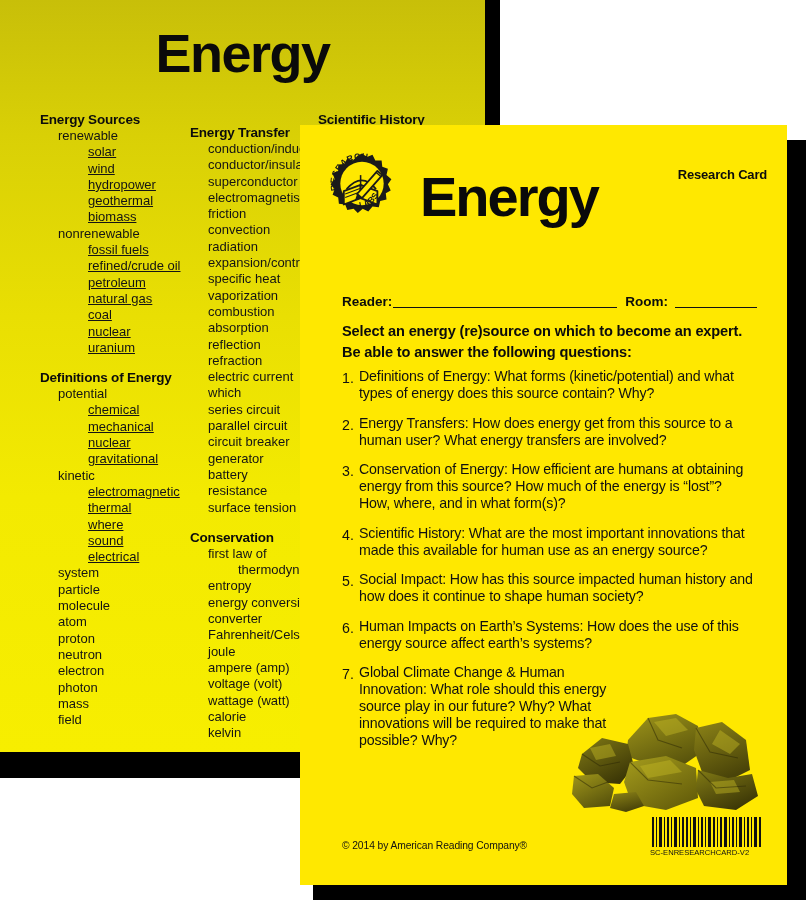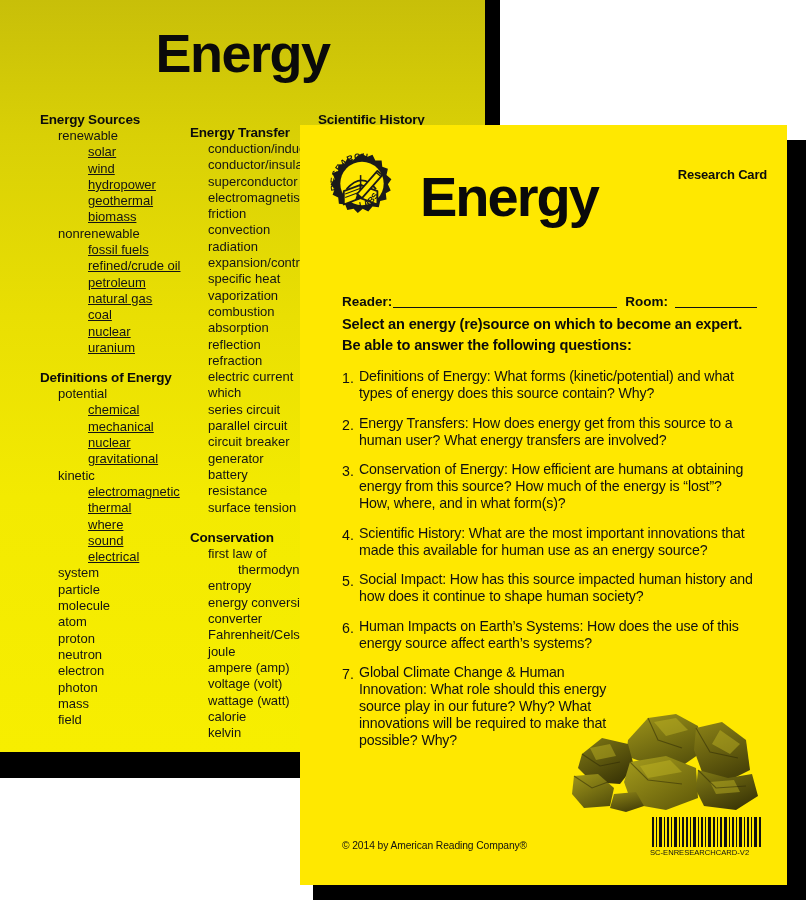--- a/index.html
+++ b/index.html
@@ -54,21 +54,21 @@
   #reader-row{
     position:absolute;left:42px;top:134px;width:415px;
     display:flex;align-items:flex-end;font-size:13.5px;font-weight:bold;color:#0c0c0c;margin-top:35px;
   }
   #reader-row .fl-label{white-space:nowrap;}
   .fill-line{border-bottom:1.6px solid #111;flex:1;height:13px;margin:0 0 1px 1px;}
   .fill-line.short{flex:0 0 82px;margin-left:7px;}
   #room-label{margin-left:8px;white-space:nowrap;}
 
   #front-lead{
-    position:absolute;left:42px;top:189px;width:410px;
+    position:absolute;left:42px;top:196px;width:410px;
     font-size:14.6px;font-weight:bold;line-height:21px;color:#0c0c0c;
     letter-spacing:-0.15px;
   }
   #question-list{
     position:absolute;left:42px;top:243px;width:412px;
   }
   .q-item{display:flex;margin-bottom:12.5px;}
   .q-num{width:17px;flex:0 0 17px;font-size:14.2px;line-height:20px;color:#111;}
   .q-text{font-size:14.2px;line-height:17px;color:#111;letter-spacing:-0.15px;}
   #q-last .q-text{width:250px;}

